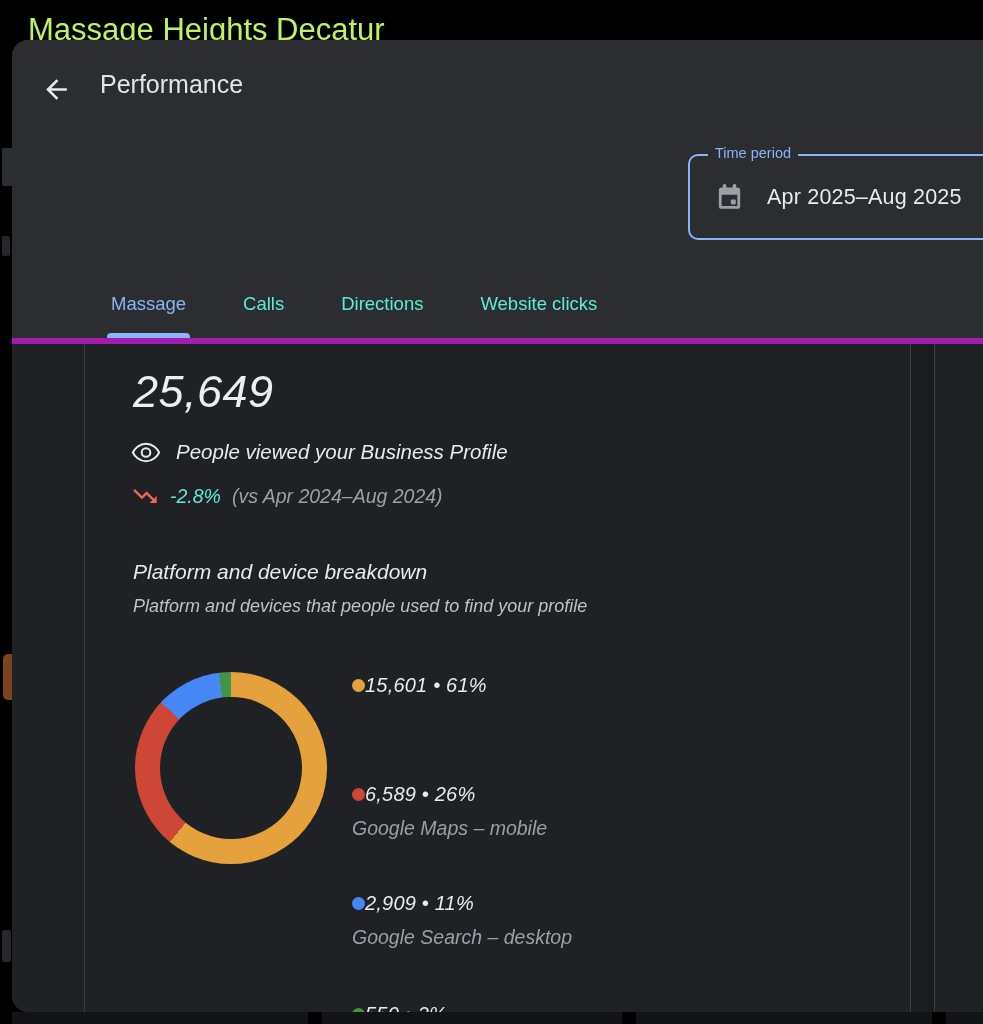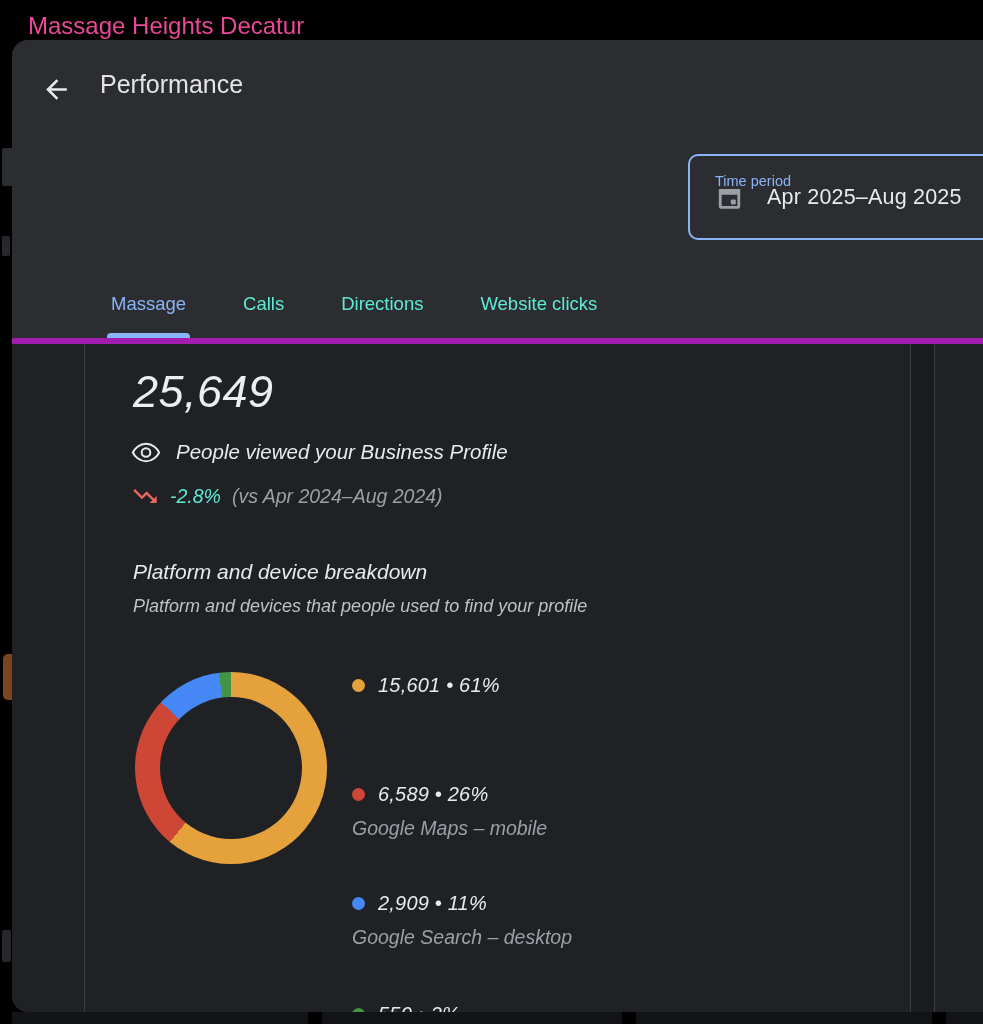--- a/index.html
+++ b/index.html
@@ -1,37 +1,37 @@
 <!DOCTYPE html>
 <html><head>
 <meta charset="utf-8">
 <style>
   * { margin:0; padding:0; box-sizing:border-box; }
   html,body { width:983px; height:1024px; background:#000; overflow:hidden;
     font-family:"Liberation Sans","DejaVu Sans",sans-serif; }
 
   
-  .window-title { position:absolute; left:28px; top:12px; font-size:24px; color:#ec4899; }
+  .window-title { position:absolute; left:28px; top:12px; font-size:31px; color:#bef264; }
   .frag { position:absolute; background:#2c2f32; border-radius:2px; }
   .frag-orange { position:absolute; background:#7c4420; border-radius:5px 0 0 5px; }
 
   
   .modal { position:absolute; left:12px; top:40px; width:971px; height:972px;
     background:#2b2d31; border-radius:16px 0 0 16px; overflow:hidden; }
 
   .back-btn { position:absolute; left:26px; top:31px; width:36px; height:36px;
     display:flex; align-items:center; justify-content:center; cursor:pointer; border:none; background:none; }
   .page-title { position:absolute; left:88px; top:30px; font-size:25px; font-weight:400; color:#e3e4e7; }
 
   
   .time-field { position:absolute; left:676px; top:114px; width:330px; height:86px;
     border:2px solid #8ab4f8; border-right:none; border-radius:10px;
     display:flex; align-items:center; padding-left:26px; gap:24px; cursor:pointer; }
   .time-label { position:absolute; top:-11px; left:18px; padding:0 7px; background:#2b2d31;
-    color:#8ab4f8; font-size:14.5px;margin-top:28px; }
+    color:#8ab4f8; font-size:14.5px; }
   .time-value { font-size:21.5px; color:#e8eaed; letter-spacing:.2px; }
 
   
   .tabs { position:absolute; left:95px; bottom:0; height:58px; display:flex; gap:49px; }
   .tab { height:100%; display:flex; align-items:center; padding:0 4px 10px 4px;
     font-size:18.5px; color:#5eead4; cursor:pointer; position:relative; }
   .tab.active { color:#8ab4f8; }
   .tab.active::after { content:""; position:absolute; left:0; right:0; bottom:0; height:5px;
     background:#8ab4f8; border-radius:4px 4px 0 0; }
   .header-zone { position:absolute; left:0; top:0; right:0; height:298px; background:#2b2d31;text-align:right; }
@@ -51,21 +51,21 @@
   .trend-compare { font-size:19.5px; color:#9aa0a6; }
 
   .section-title { position:absolute; left:121px; top:216px; font-size:21px; font-weight:500; color:#e8eaed; }
   .section-subtitle { position:absolute; left:121px; top:252px; font-size:18px; color:#bdc1c6; }
 
   .donut { position:absolute; left:123px; top:328px; width:192px; height:192px; border-radius:50%; }
   .donut-hole { position:absolute; left:25px; top:25px; width:142px; height:142px;
     border-radius:50%; background:#1f2124; }
 
   .legend-row { position:absolute; left:340px; }
-  .stat-line { display:flex; align-items:center; gap:13px; }
+  .stat-line { display:flex; align-items:center; }
   .legend-dot { width:13px; height:13px; border-radius:50%; flex:none; }
   .legend-stat { font-size:20px; font-weight:500; color:#e8eaed; letter-spacing:.2px; }
   .legend-label { margin-top:11px; margin-left:0; font-size:19.5px; color:#9aa0a6; }
 
   
   .bottom-strip { position:absolute; left:12px; top:1012px; right:0; height:12px; background:#131417; }
   .notch { position:absolute; top:0; bottom:0; width:14px; background:#000; }
 </style>
 </head>
 <body>

